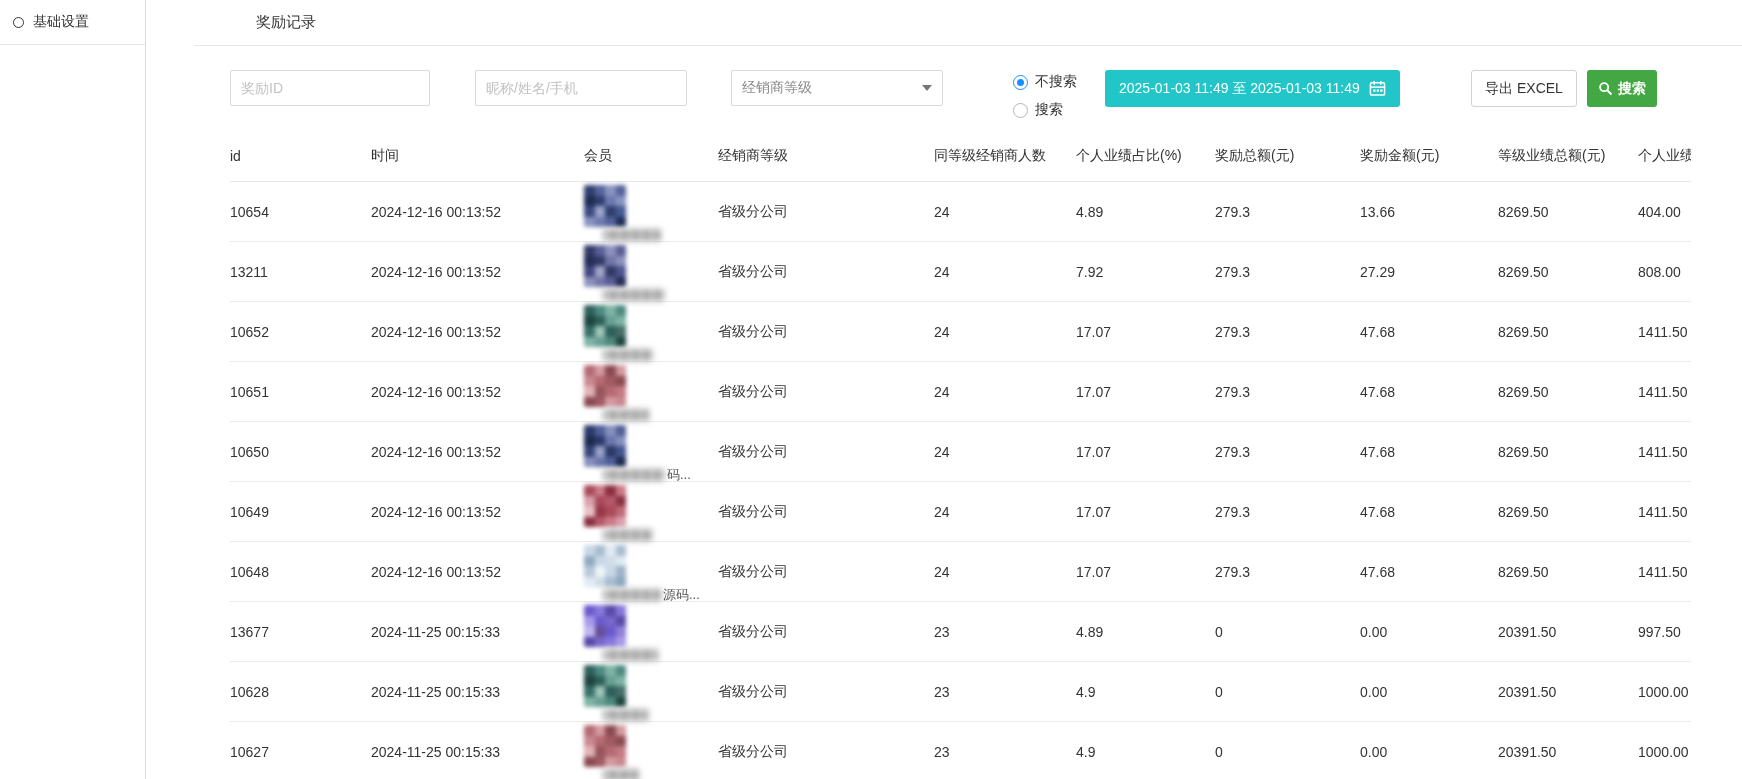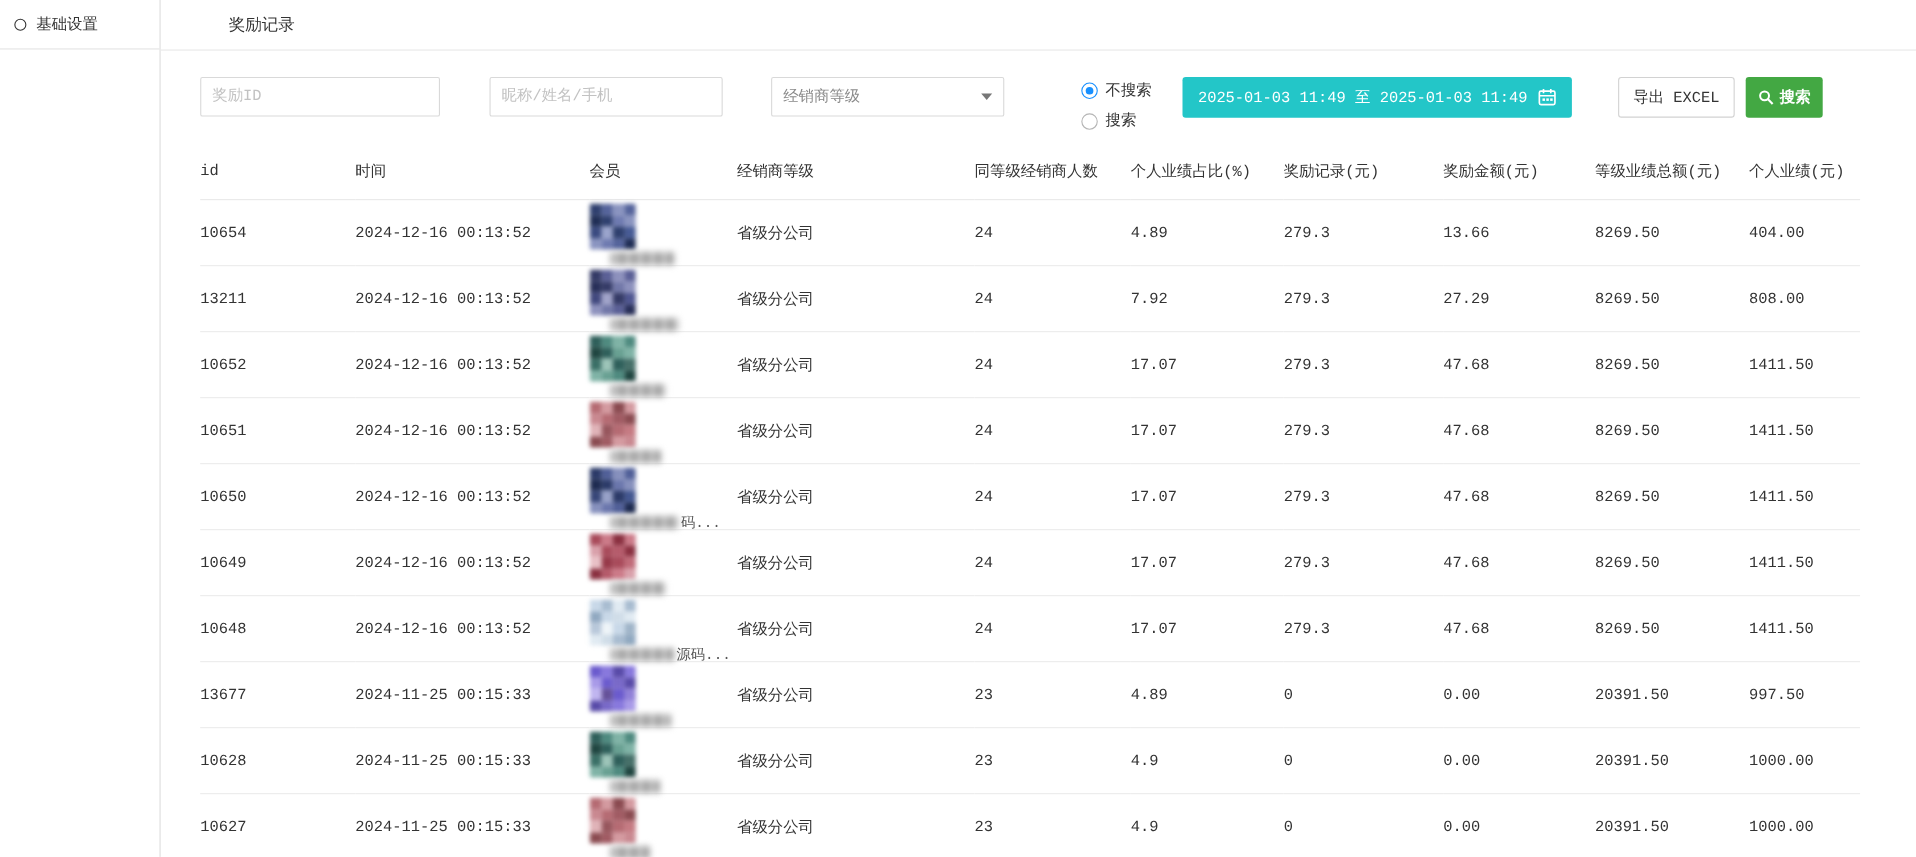--- a/index.html
+++ b/index.html
@@ -1,33 +1,33 @@
 <!DOCTYPE html>
 <html><head>
 <meta charset="utf-8">
 <style>
   * { box-sizing: border-box; margin: 0; padding: 0; }
   html,body { width:1742px; height:779px; overflow:hidden; background:#fff;
     font-family:"Liberation Sans","DejaVu Sans",sans-serif; color:#333; }
-  .app { display:flex; height:100%; }
+  .app { display:flex; height:100%;gap:48px; }
 
   
   .sidebar { width:146px; flex-shrink:0; border-right:1px solid #ddd; background:#fff; }
   .sidebar-item { display:flex; align-items:center; gap:9px; height:45px; padding:0 13px;
     border-bottom:1px solid #e3e3e3; font-size:14px; cursor:pointer; white-space:nowrap; }
   .circle-icon { width:11px; height:11px; border:1.5px solid #333; border-radius:50%; flex-shrink:0; }
 
   
-  .main { flex:1; position:relative;font-family:Liberation Mono, monospace; }
+  .main { flex:1; position:relative; }
   .page-header { height:46px; display:flex; align-items:center; padding-left:62px;
     border-bottom:1px solid #e8e8e8; font-size:15px; }
 
   
   .filters { display:flex; align-items:flex-start; margin-top:24px; padding-left:36px; padding-right:85px; }
-  .txt-input { width:218px; height:36px; border:1px solid #d9d9d9; border-radius:2px;
+  .txt-input { width:200px; height:36px; border:1px solid #d9d9d9; border-radius:2px;
     padding:0 10px; font-size:14px; color:#333; outline:none; font-family:inherit; }
   .txt-input::placeholder { color:#c2c2c2; }
   .txt-input + .txt-input { margin-left:45px; width:212px; }
   .select-box { margin-left:44px; width:212px; height:36px; border:1px solid #d9d9d9; border-radius:2px;
     display:flex; align-items:center; justify-content:space-between; padding:0 10px; font-size:14px;
     color:#8a8a8a; cursor:pointer; background:#fff; }
   .caret { width:0; height:0; border-left:5px solid transparent; border-right:5px solid transparent;
     border-top:6px solid #777; }
   .radio-group { margin-left:70px; display:flex; flex-direction:column; gap:10px; padding-top:3px; }
   .radio-row { display:flex; align-items:center; gap:7px; font-size:14px; cursor:pointer; }
@@ -138,21 +138,21 @@
             <col class="c-p">
         </colgroup>
         <thead>
           <tr id="head-row">
               <th>id</th>
               <th>时间</th>
               <th>会员</th>
               <th>经销商等级</th>
               <th>同等级经销商人数</th>
               <th>个人业绩占比(%)</th>
-              <th>奖励记录(元)</th>
+              <th>奖励总额(元)</th>
               <th>奖励金额(元)</th>
               <th>等级业绩总额(元)</th>
               <th>个人业绩(元)</th>
             </tr>
         </thead>
         <tbody id="table-body">
             <tr>
               <td>10654</td>
               <td>2024-12-16 00:13:52</td>
               <td>

